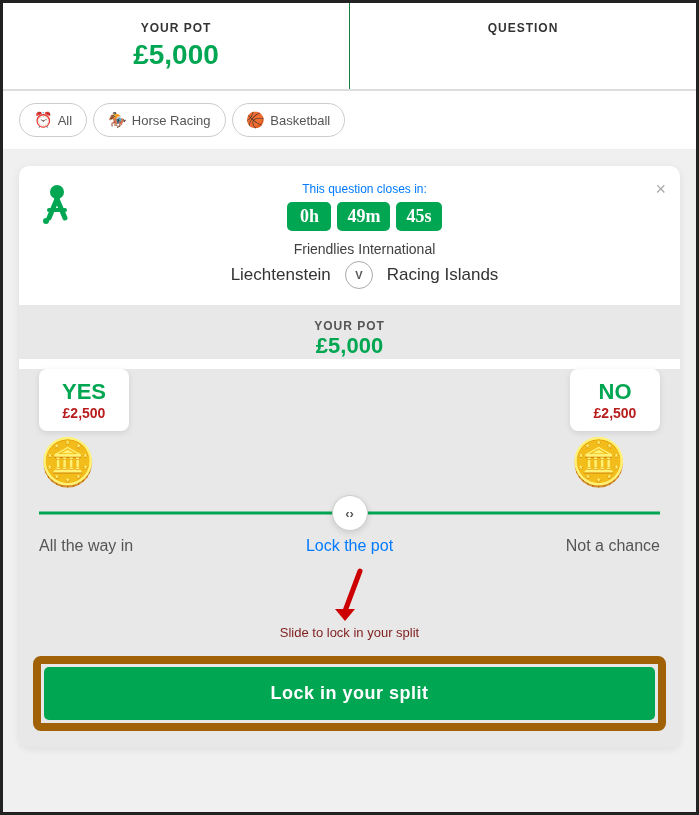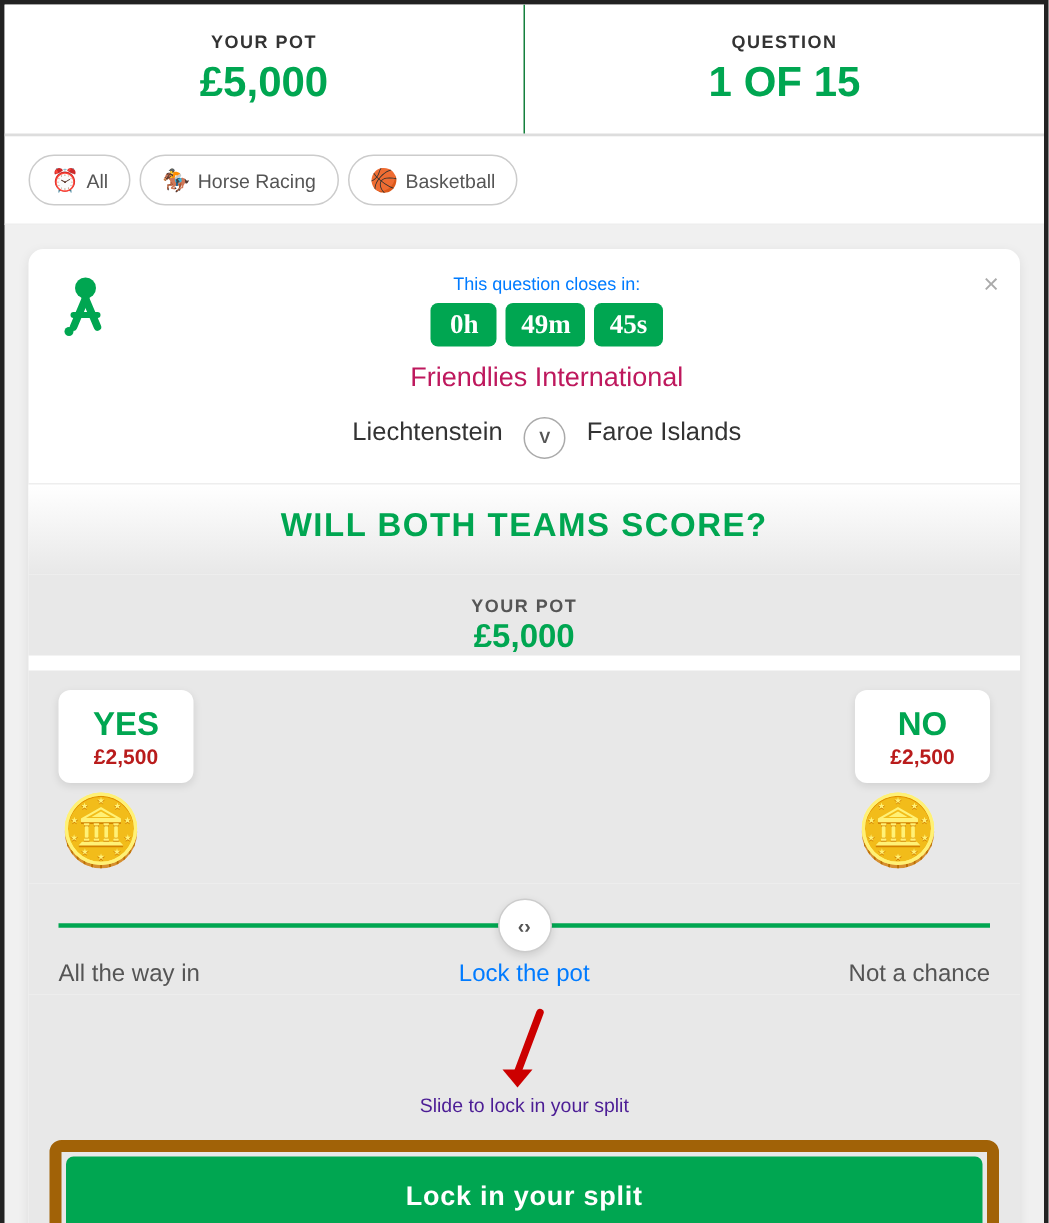--- a/index.html
+++ b/index.html
@@ -123,27 +123,27 @@
       color: #fff;
       border-radius: 5px;
       font-size: 18px;
       font-weight: bold;
       padding: 4px 10px;
       min-width: 44px;
       text-align: center;
       font-family: Liberation Serif, serif;
     }
     .league-name {
-      font-size: 18px;
-      color: #be185d;
-      margin-bottom: 16px;
+      font-size: 14px;
+      color: #404040;
+      margin-bottom: 4px;
     }
     .teams-row {
       display: flex;
-      align-items: flex-start;
+      align-items: center;
       justify-content: center;
       gap: 14px;
       font-size: 17px;
       color: #333;
       margin-bottom: 4px;
     }
     .vs-circle {
       width: 28px;
       height: 28px;
       border-radius: 50%;
@@ -189,21 +189,21 @@
       font-weight: bold;
       color: #00a651;
       margin-bottom: 10px;
     }
 
     
     .choices-row {
       display: flex;
       justify-content: space-between;
       align-items: flex-end;
-      padding: 13px 20px;
+      padding: 0 20px;
       background: #e8e8e8;
     }
     .choice-box {
       background: #fff;
       border-radius: 8px;
       padding: 10px 18px;
       text-align: center;
       box-shadow: 0 2px 6px rgba(0,0,0,0.1);
       min-width: 90px;
     }
@@ -275,21 +275,21 @@
 
     
     .arrow-area {
       background: #e8e8e8;
       text-align: center;
       padding: 4px 0 6px 0;
       position: relative;
     }
     .slide-hint {
       font-size: 13px;
-      color: #4c1d95;
+      color: #7f1d1d;
       margin-top: 2px;
     }
 
     
     .lock-btn-wrapper {
       background: #e8e8e8;
       padding: 10px 14px 16px 14px;
     }
     .lock-btn-border {
       border: 8px solid #a16207;
@@ -318,21 +318,20 @@
 </head>
 <body>
 
 <div class="header">
   <div class="header-cell">
     <div class="header-label">YOUR POT</div>
     <div class="header-value">£5,000</div>
   </div>
   <div class="header-cell">
     <div class="header-label">QUESTION</div>
-    <div class="header-value">1 OF 15</div>
   </div>
 </div>
 
 <div class="nav-tabs">
   <button class="tab-btn">
     <span class="tab-icon">⏰</span>
     <span>All</span>
   </button>
   <button class="tab-btn">
     <span class="tab-icon">🏇</span>
@@ -366,28 +365,25 @@
         <div class="timer-block">0h</div>
         <div class="timer-block">49m</div>
         <div class="timer-block">45s</div>
       </div>
       <div class="league-name">Friendlies International</div>
       <div class="teams-row">
         <span>Liechtenstein</span>
         <div class="vs-circle">
           <span>V</span>
         </div>
-        <span>Faroe Islands</span>
+        <span>Racing Islands</span>
       </div>
     </div>
   </div>
 
-  <div class="question-text-area">
-    <div class="question-text">WILL BOTH TEAMS SCORE?</div>
-  </div>
 
   <div class="pot-area">
     <div class="pot-label-sm">YOUR POT</div>
     <div class="pot-value-sm">£5,000</div>
   </div>
 
   <div class="choices-row">
     <div>
       <div class="choice-box">
         <div class="choice-label">YES</div>

